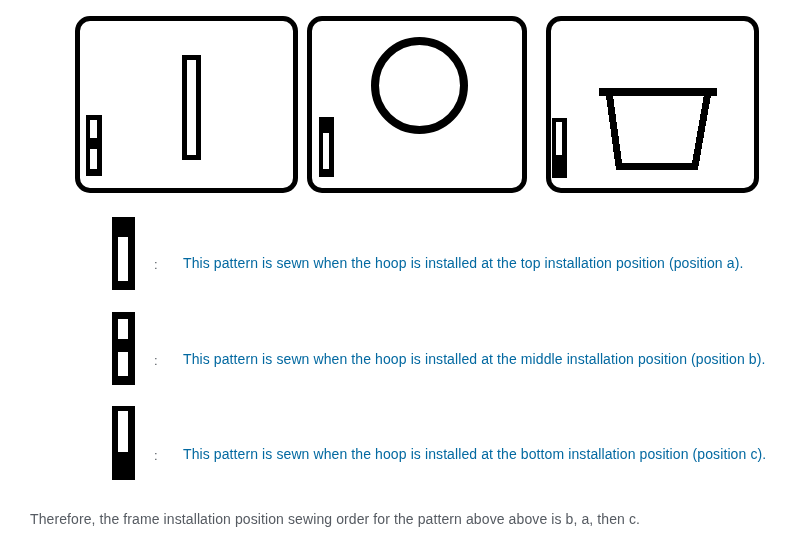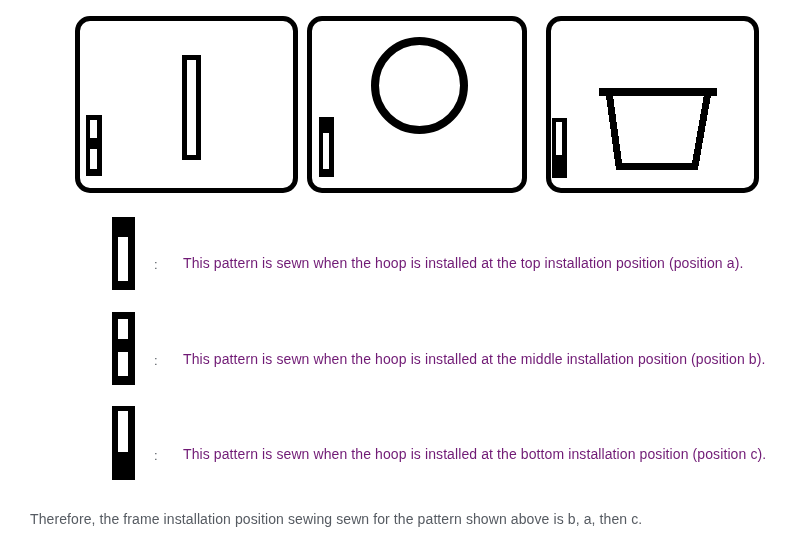--- a/index.html
+++ b/index.html
@@ -66,21 +66,21 @@
   .colon {
     position: absolute;
     left: 154px;
     font-size: 13px;
     color: #565b62;
   }
   .legend-text {
     position: absolute;
     left: 183px;
     font-size: 14px;
-    color: #701a75;
+    color: #0369a1;
     white-space: nowrap;
     letter-spacing: 0.1px;
   }
   .colon-1 { top: 257px; } .text-1 { top: 255px; }
   .colon-2 { top: 353px; } .text-2 { top: 351px; }
   .colon-3 { top: 448px; } .text-3 { top: 446px; }
   .footer-text {
     position: absolute;
     left: 30px; top: 511px;
     font-size: 14px;
@@ -129,13 +129,13 @@
 </div>
 <span class="colon colon-2">:</span>
 <span class="legend-text text-2">This pattern is sewn when the hoop is installed at the middle installation position (position b).</span>
 
 <div class="ind pos-c legend-icon-c abs">
   <i class="w w1"></i>
 </div>
 <span class="colon colon-3">:</span>
 <span class="legend-text text-3">This pattern is sewn when the hoop is installed at the bottom installation position (position c).</span>
 
-<div class="footer-text">Therefore, the frame installation position sewing sewn for the pattern shown above is b, a, then c.</div>
+<div class="footer-text">Therefore, the frame installation position sewing order for the pattern above above is b, a, then c.</div>
 
 </body></html>

